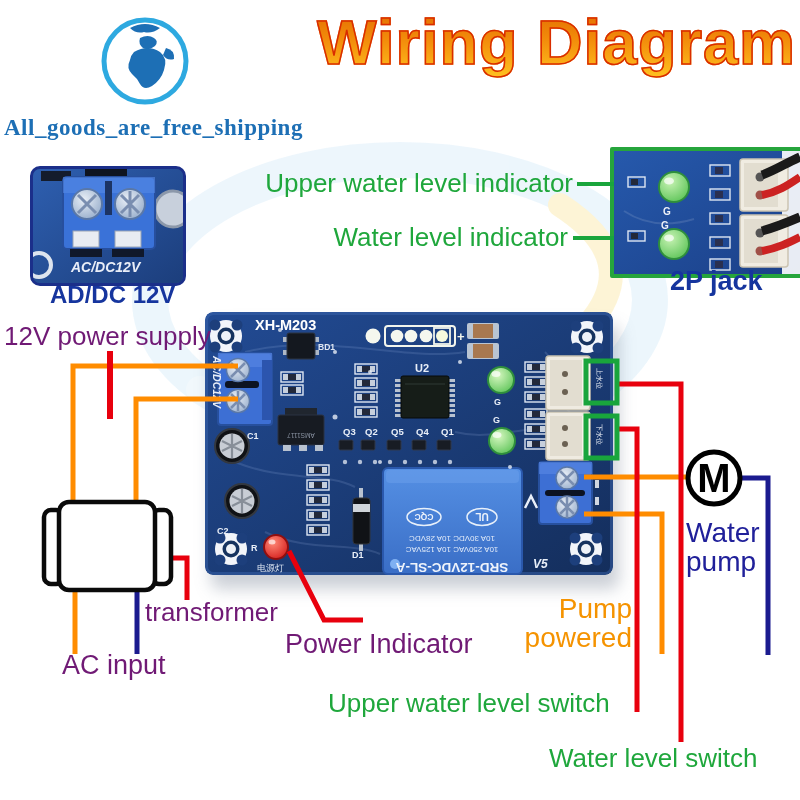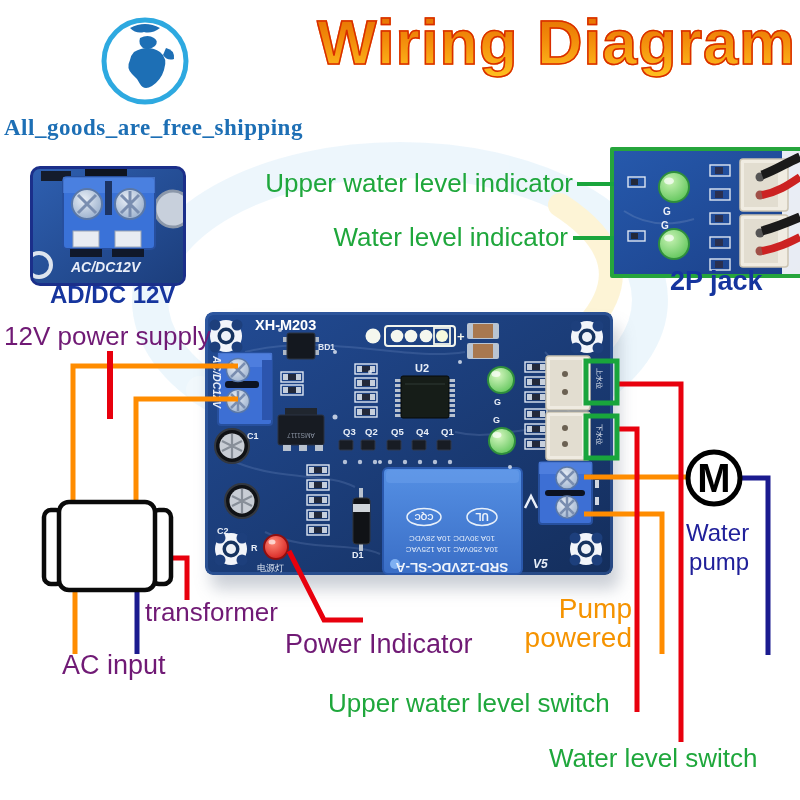--- a/index.html
+++ b/index.html
@@ -19,21 +19,21 @@
           border-radius:10px;overflow:hidden;background:#24498c;}
   .inset2{left:610px;top:147px;width:186px;height:123px;border:4px solid #26a53c;
           border-radius:2px;overflow:hidden;background:#2456a8;}
   .cap-navy{font-weight:bold;color:#16359e;}
   .cap1{left:50px;top:281px;font-size:24px;}
   .cap2{left:670px;top:266px;font-size:27px;}
   
   .lb-green{color:#1fa73c;font-size:26px;}
   .lb-red{color:#701a75;font-size:26px;}
   .lb-orange{color:#f59300;font-size:28px;text-align:right;line-height:29px;}
-  .lb-navy{color:#20209a;font-size:24px;line-height:29px;text-align:right;}
+  .lb-navy{color:#20209a;font-size:28px;line-height:29px;}
   .upper-ind{right:227px;top:168px;}
   .water-ind{right:232px;top:222px;}
   .pwr-supply{left:4px;top:321px;}
   .transf{left:145px;top:597px;}
   .ac-in{left:62px;top:650px;font-size:27px;}
   .pwr-ind{left:285px;top:629px;font-size:27px;text-align:center;}
   .pump-pow{right:168px;top:594px;}
   .up-switch{left:328px;top:688px;}
   .wl-switch{left:549px;top:743px;}
   .water-pump{left:686px;top:518px;}

